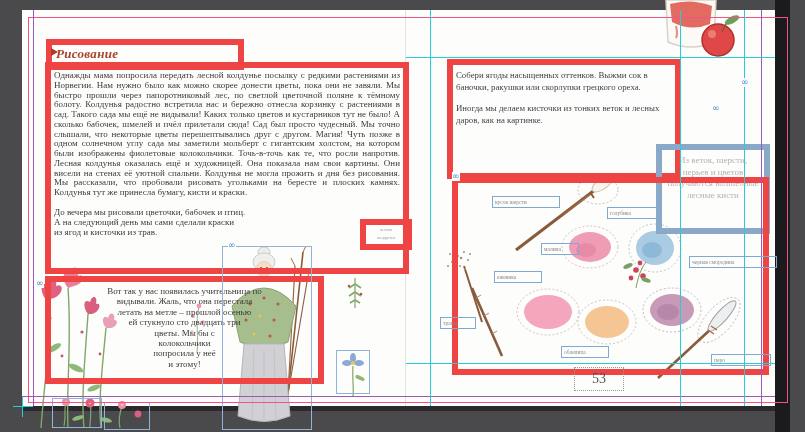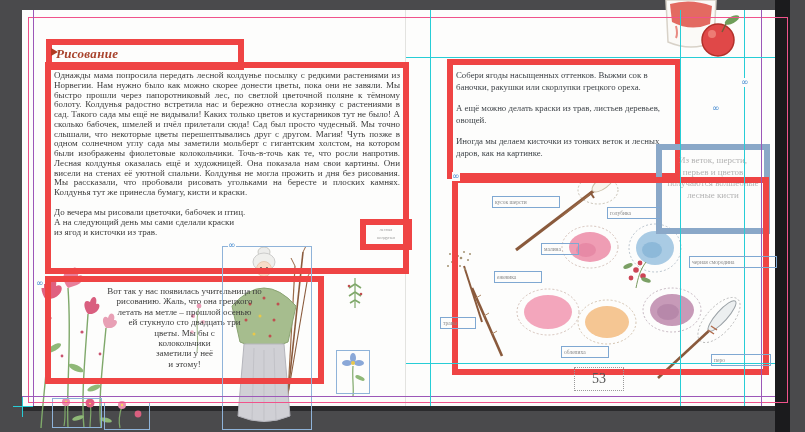--- a/index.html
+++ b/index.html
@@ -238,47 +238,46 @@
     <div id="mid-lines">
         <div>До вечера мы рисовали цветочки, бабочек и птиц.</div>
         <div>А на следующий день мы сами сделали краски</div>
         <div>из ягод и кисточки из трав.</div>
       </div>
   </div>
 
   <div class="abs frame" id="closing-frame">
     <div style="position:absolute;left:2px;right:2px;top:4px;">
         <div>Вот так у нас появилась учительница по</div>
-        <div>рисованию. Жаль, что она грецкого</div>
+        <div>видывали. Жаль, что она перестала</div>
         <div>летать на метле – прошлой осенью</div>
         <div>ей стукнуло сто двадцать три</div>
         <div>цветы. Мы бы с</div>
         <div>колокольчики</div>
-        <div>заметили у неё</div>
+        <div>попросила у неё</div>
         <div>и этому!</div>
       </div>
   </div>
 
   <div class="abs frame" id="caption-box">
     <div>
         <div>лесная</div>
         <div>колдунья</div>
       </div>
   </div>
 
   <div class="abs selbox" style="left:222px;top:246px;width:88px;height:182px;"></div>
   <div class="abs selbox" style="left:52px;top:398px;width:48px;height:28px;"></div>
   <div class="abs selbox" style="left:104px;top:402px;width:44px;height:26px;"></div>
   <div class="abs selbox" style="left:336px;top:350px;width:32px;height:42px;"></div>
 
 
   <div class="abs frame" id="rp-body">
     <div class="rp-inner">
         <div>Собери ягоды насыщенных оттенков. Выжми сок в баночки, ракушки или скорлупки грецкого ореха.</div>
-        <div>А ещё можно делать краски из трав, листьев деревьев, овощей.</div>
         <div>Иногда мы делаем кисточки из тонких веток и лесных даров, как на картинке.</div>
       </div>
   </div>
 
   <div class="abs frame" id="note-frame">
     <div class="note-inner">
         <div>Из веток, шерсти,</div>
         <div>перьев и цветов</div>
         <div>получаются волшебные</div>
         <div>лесные кисти</div>

